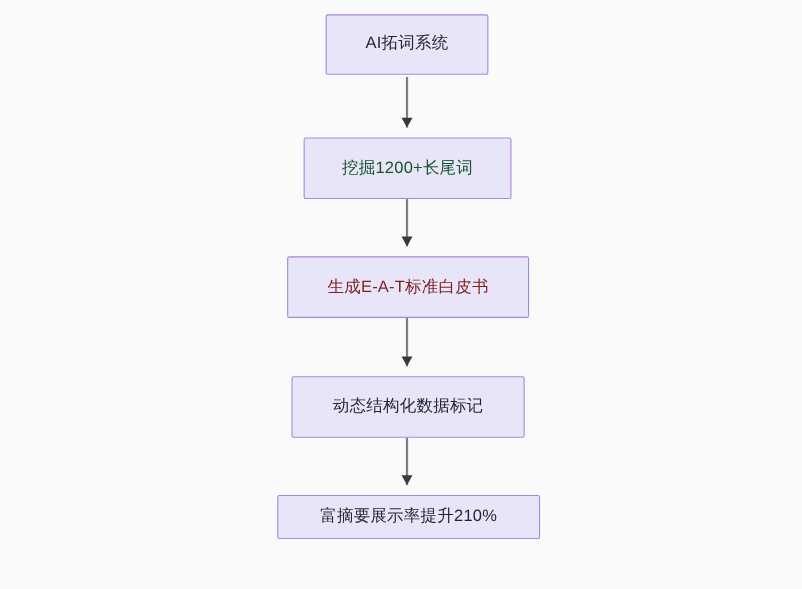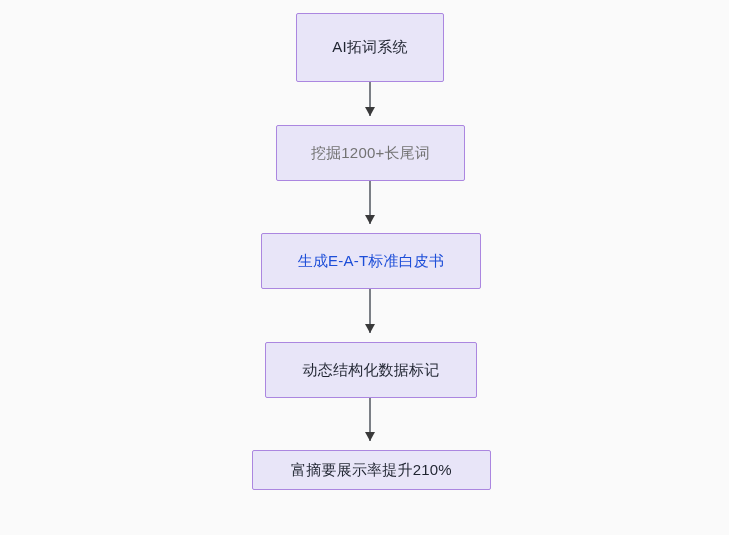--- a/index.html
+++ b/index.html
@@ -59,28 +59,28 @@
 
 <div id="flowchart">
     <div class="edge-line" style="left: 369.2px; top: 70px; height: 46px; background: rgb(123, 127, 134);"></div>
     <div class="edge-arrow" style="left: 364.5px; top: 107px; border-top-color: rgb(57, 57, 58);"></div>
     <div class="edge-line" style="left: 369.2px; top: 181px; height: 43px; background: rgb(123, 127, 134);"></div>
     <div class="edge-arrow" style="left: 364.5px; top: 215px; border-top-color: rgb(57, 57, 58);"></div>
     <div class="edge-line" style="left: 369.2px; top: 289px; height: 44px; background: rgb(123, 127, 134);"></div>
     <div class="edge-arrow" style="left: 364.5px; top: 324px; border-top-color: rgb(57, 57, 58);"></div>
     <div class="edge-line" style="left: 369.2px; top: 398px; height: 43px; background: rgb(123, 127, 134);"></div>
     <div class="edge-arrow" style="left: 364.5px; top: 432px; border-top-color: rgb(57, 57, 58);"></div>
-    <div class="node" style="left: 296px; top: 13px; width: 148px; height: 69px; background: rgb(232, 229, 248); border-color: rgb(171, 134, 224);">
+    <div class="node" style="left: 296px; top: 13px; width: 148px; height: 55px; background: rgb(232, 229, 248); border-color: rgb(171, 134, 224);">
       <span class="node-label" style="color: rgb(31, 36, 48);">AI拓词系统</span>
     </div>
     <div class="node" style="left: 276px; top: 125px; width: 189px; height: 56px; background: rgb(232, 229, 248); border-color: rgb(171, 134, 224);">
-      <span class="node-label" style="color: #737373;">挖掘1200+长尾词</span>
+      <span class="node-label" style="color: #14532d;">挖掘1200+长尾词</span>
     </div>
     <div class="node" style="left: 261px; top: 233px; width: 220px; height: 56px; background: rgb(232, 229, 248); border-color: rgb(171, 134, 224);">
-      <span class="node-label" style="color: #1d4ed8;">生成E-A-T标准白皮书</span>
+      <span class="node-label" style="color: #7f1d1d;">生成E-A-T标准白皮书</span>
     </div>
     <div class="node" style="left: 265px; top: 342px; width: 212px; height: 56px; background: rgb(232, 229, 248); border-color: rgb(171, 134, 224); text-align: center;">
       <span class="node-label" style="color: rgb(31, 36, 48);">动态结构化数据标记</span>
     </div>
     <div class="node" style="left: 252px; top: 450px; width: 239px; height: 40px; background: rgb(232, 229, 248); border-color: rgb(171, 134, 224);">
       <span class="node-label" style="color: rgb(31, 36, 48);">富摘要展示率提升210%</span>
     </div>
   </div>
 
 </body></html>

